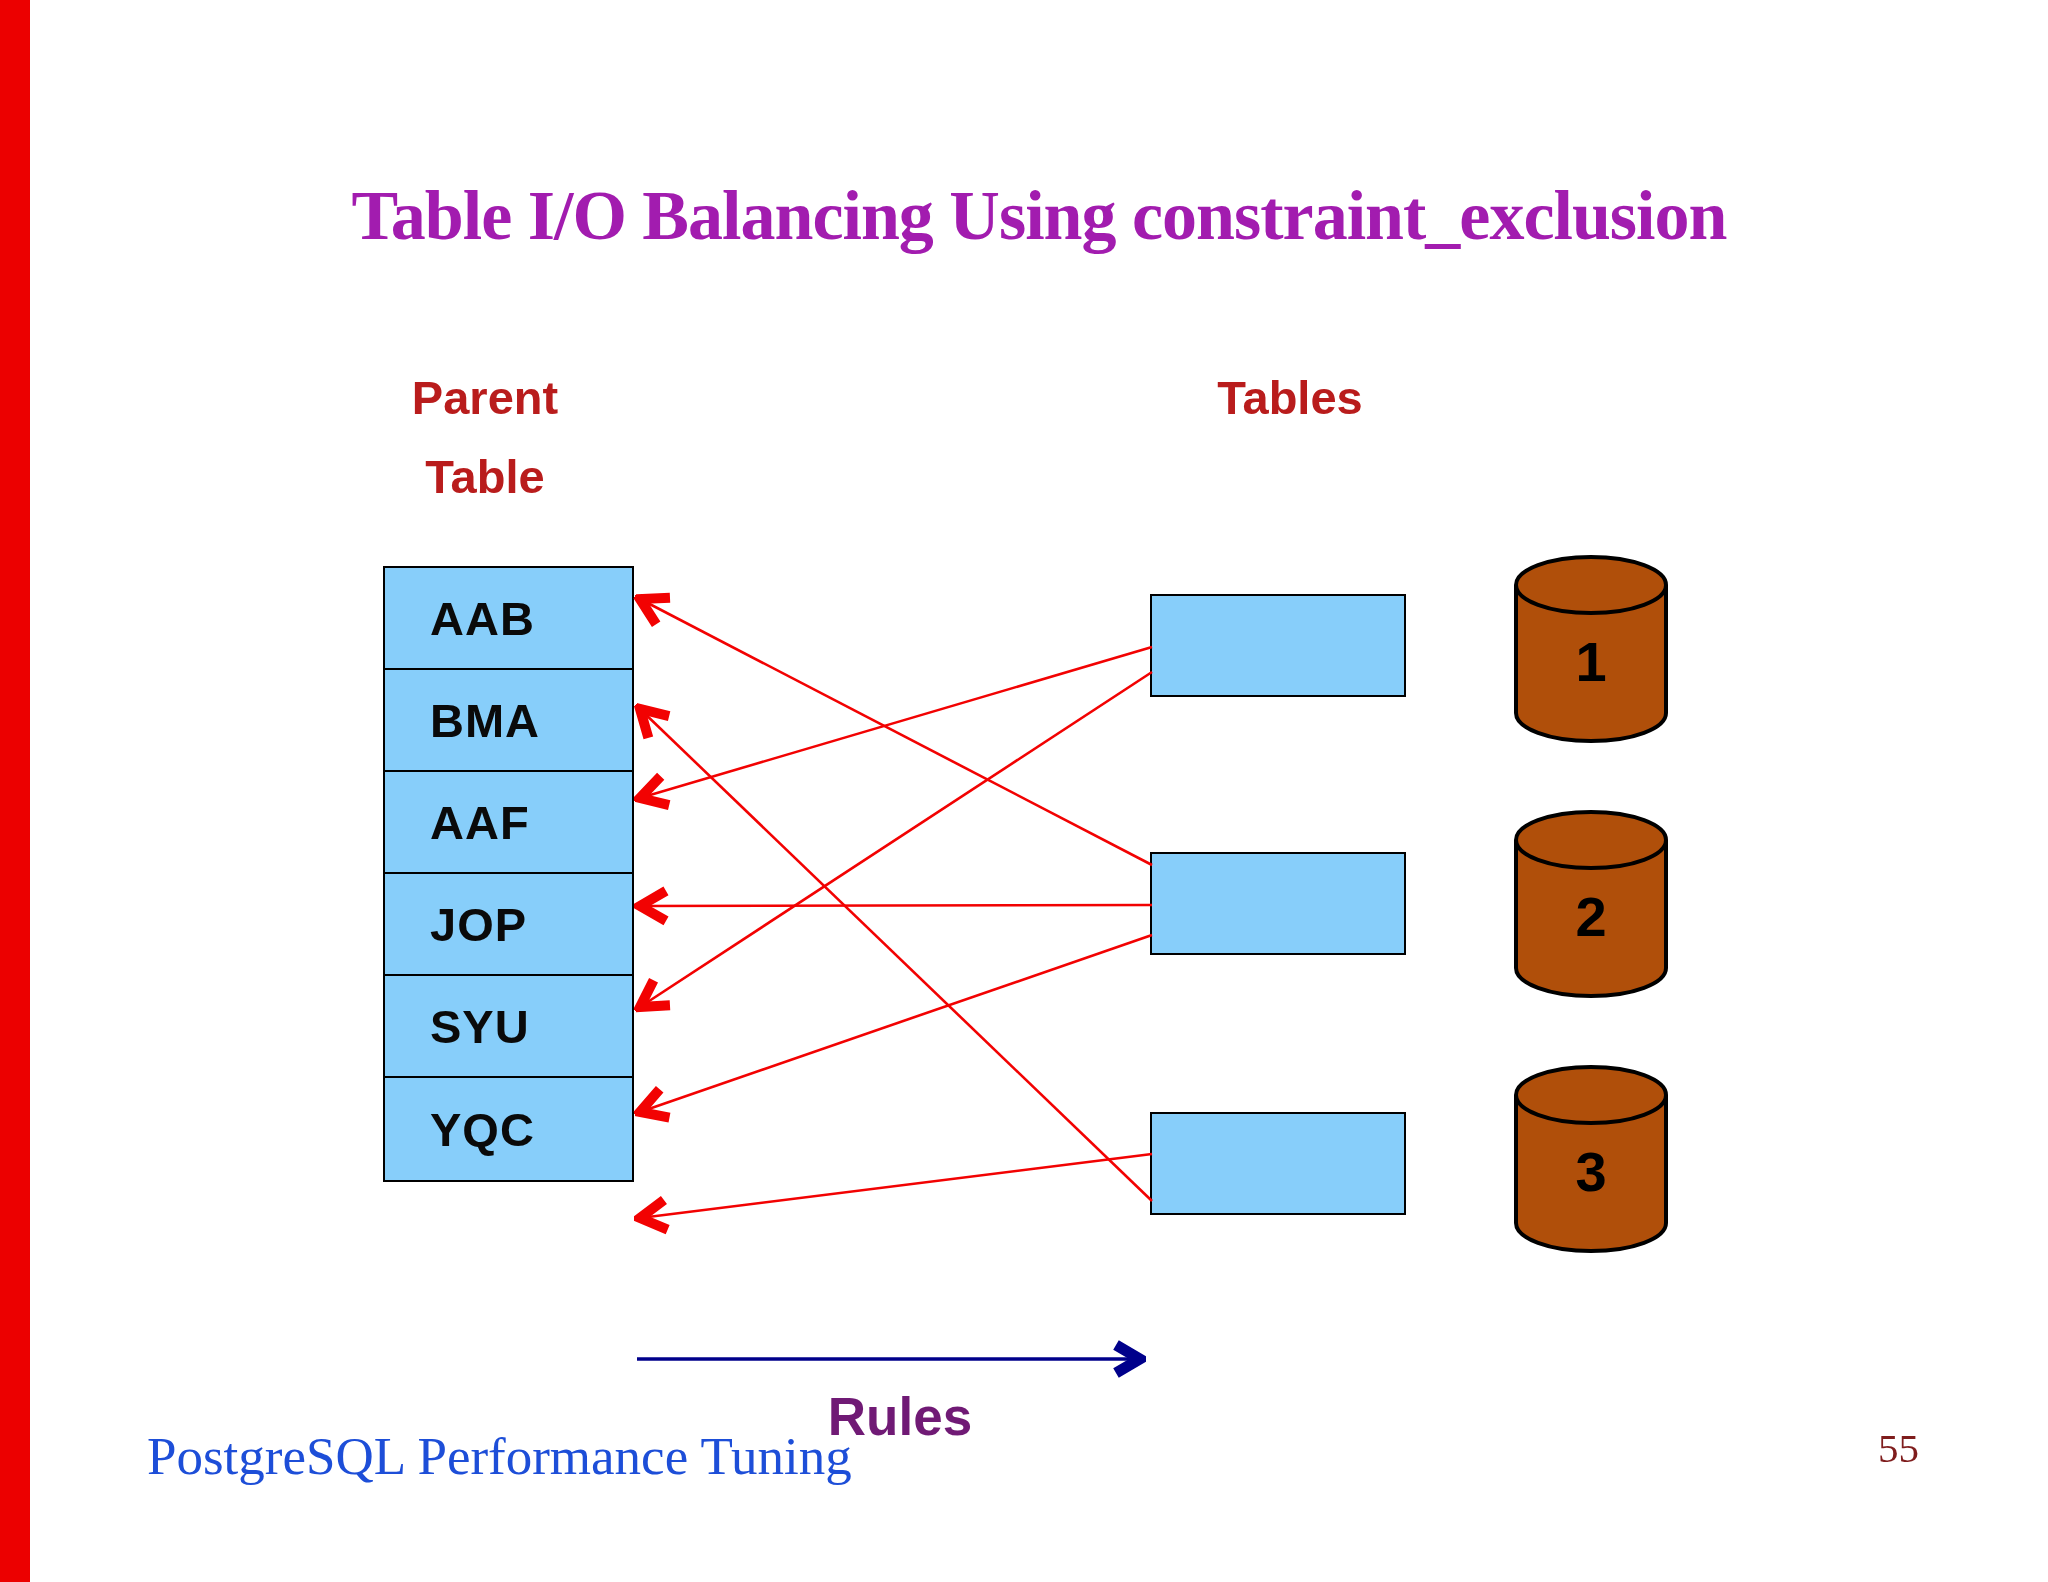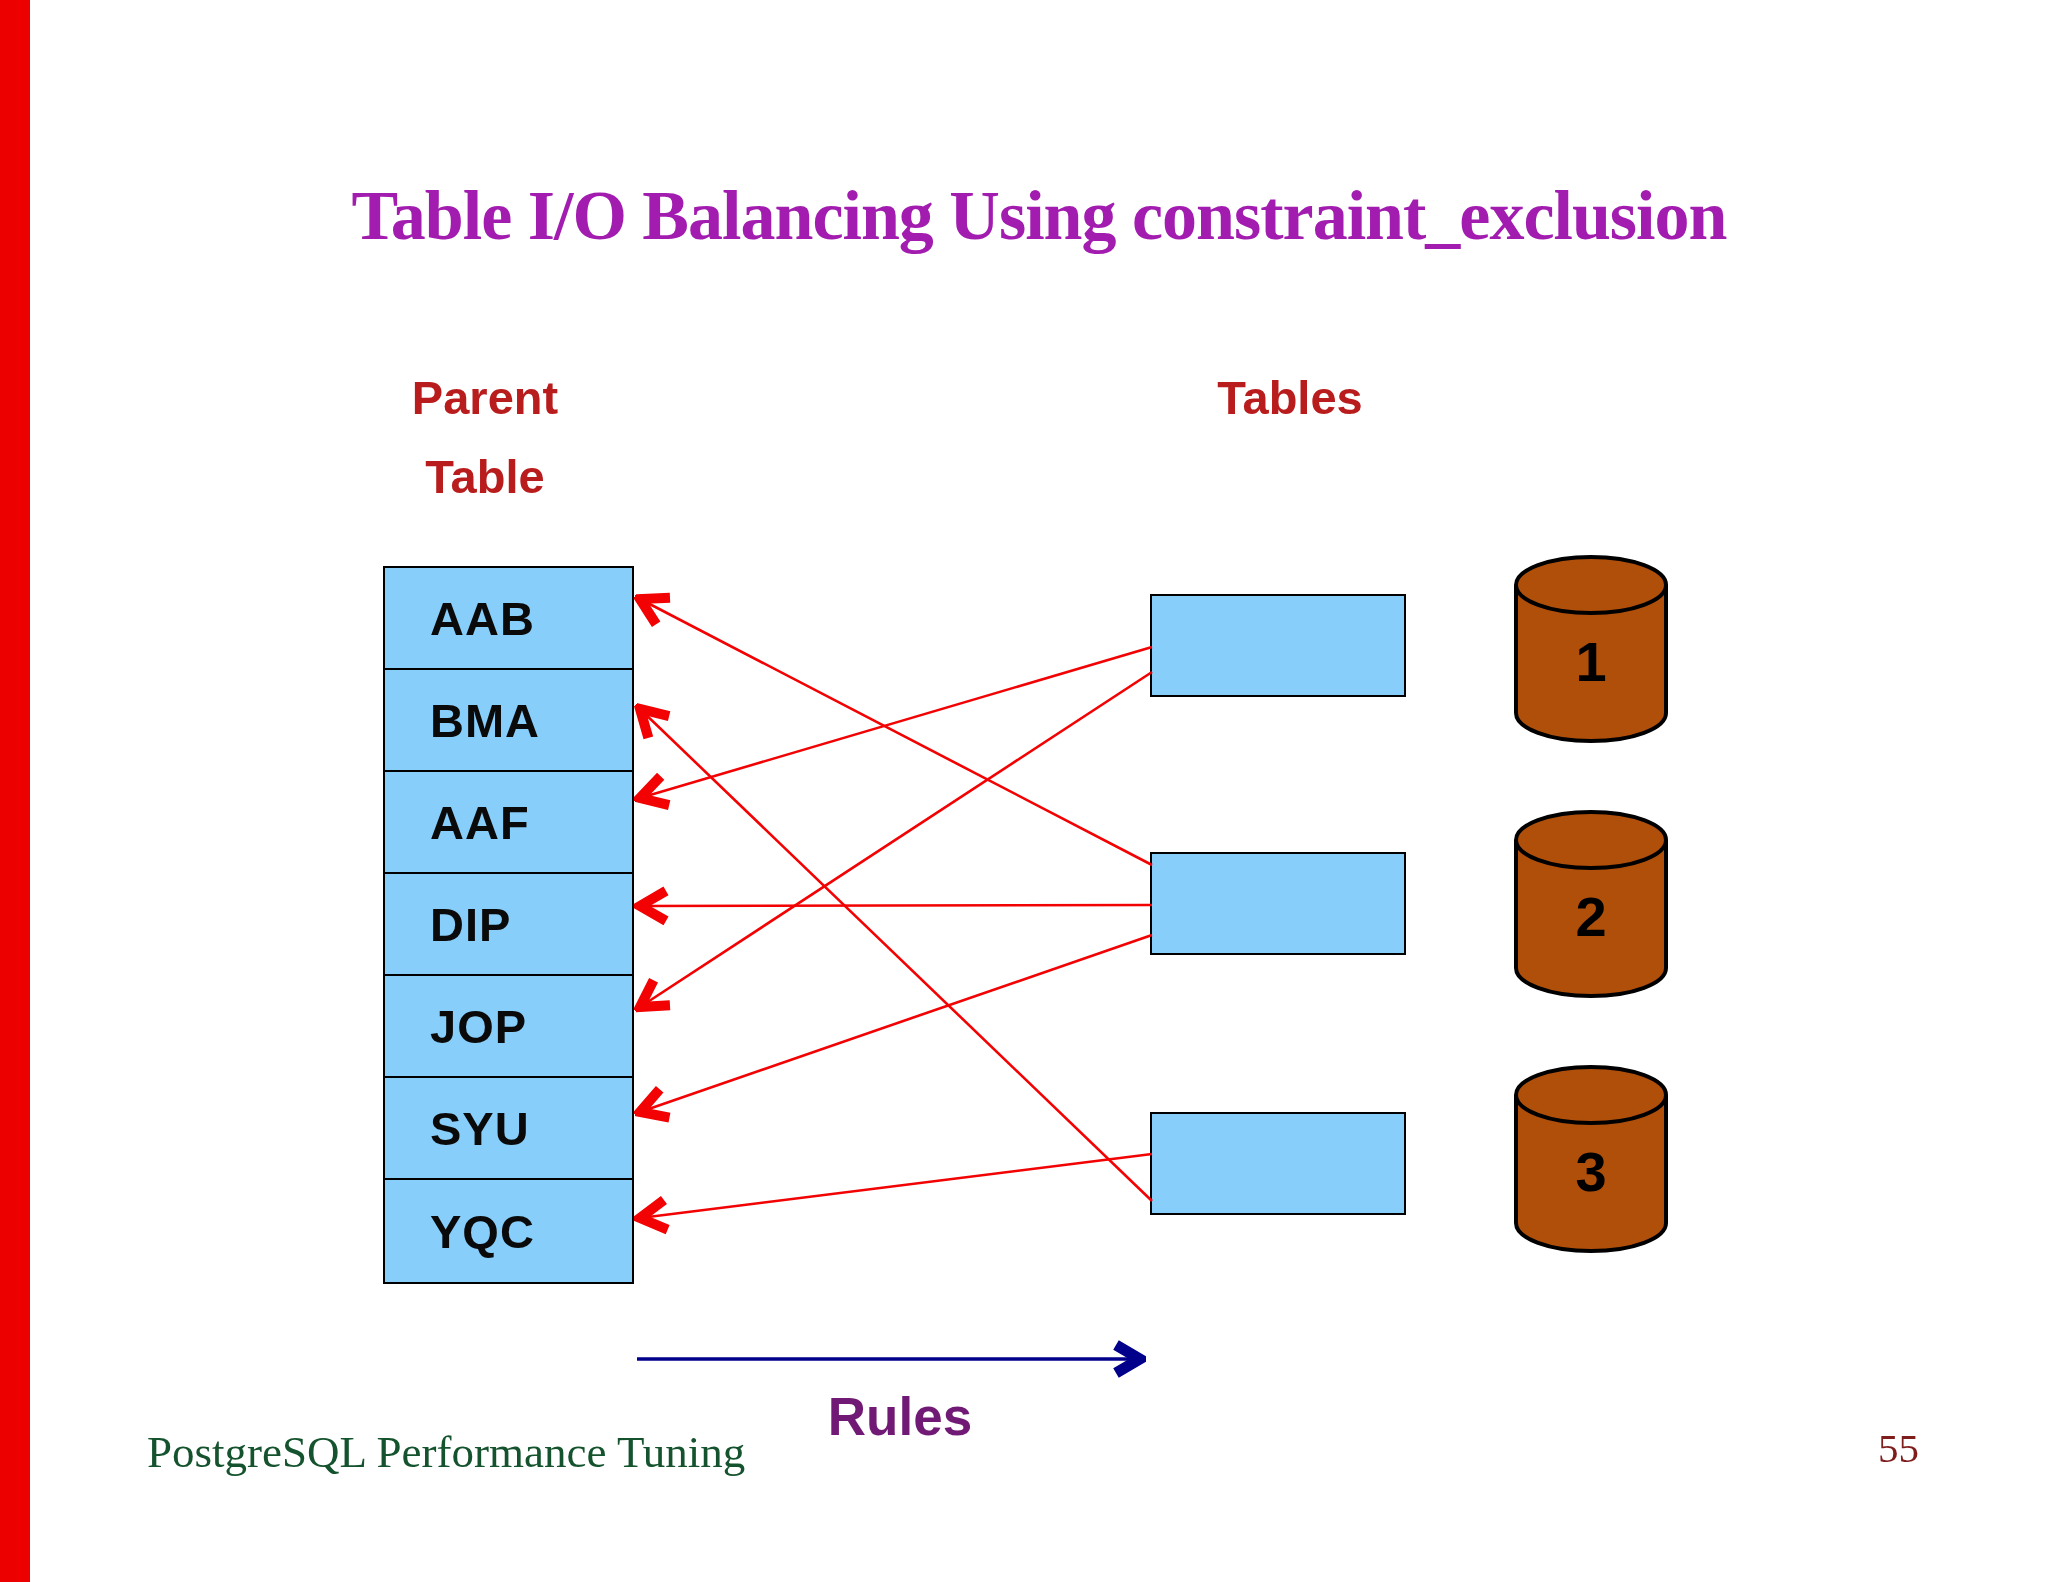--- a/index.html
+++ b/index.html
@@ -22,21 +22,21 @@
   .cbox{position:absolute;left:1150px;width:256px;height:103px;background:#87CEFA;
          border:2px solid #000;box-sizing:border-box;}
   .cyl{position:absolute;left:1513px;width:156px;height:196px;}
   .cyl svg{display:block;}
   .cyl .num{position:absolute;left:0;top:76px;width:156px;text-align:center;
          font-size:56px;font-weight:bold;color:#000;}
   .overlay{position:absolute;left:0;top:0;pointer-events:none;}
   .rules-label{position:absolute;left:760px;top:1386px;width:280px;text-align:center;
          font-size:53px;font-weight:bold;color:#701a75;}
   .footer-left{position:absolute;left:147px;top:1426px;font-family:"Liberation Serif",serif;
-         font-size:45px;color:#14532d;}
+         font-size:53px;color:#1d4ed8;}
   .page-num{position:absolute;left:1878px;top:1424px;font-family:"Liberation Serif",serif;
          font-size:41px;color:#7f1d1d;}
 </style>
 </head>
 <body>
 
 <div class="slide">
 
   <div class="red-bar"></div>
 
@@ -53,23 +53,20 @@
 
   <div class="parent-table">
       <div class="prow">
         <span>AAB</span>
       </div>
       <div class="prow">
         <span>BMA</span>
       </div>
       <div class="prow">
         <span>AAF</span>
-      </div>
-      <div class="prow">
-        <span>DIP</span>
       </div>
       <div class="prow">
         <span>JOP</span>
       </div>
       <div class="prow">
         <span>SYU</span>
       </div>
       <div class="prow">
         <span>YQC</span>
       </div>

